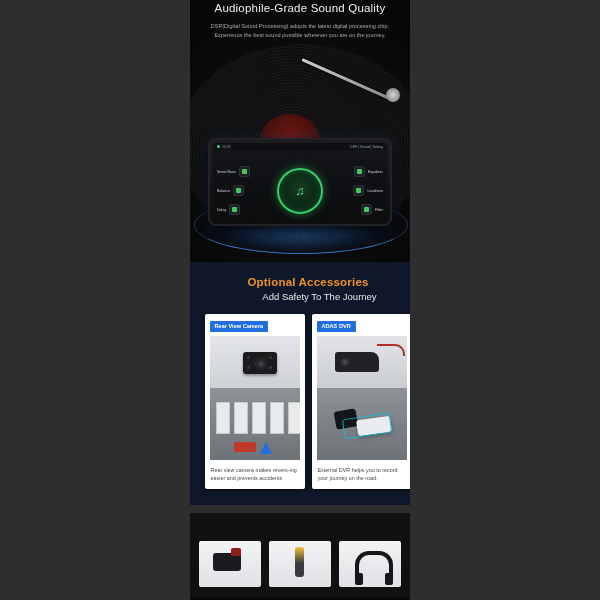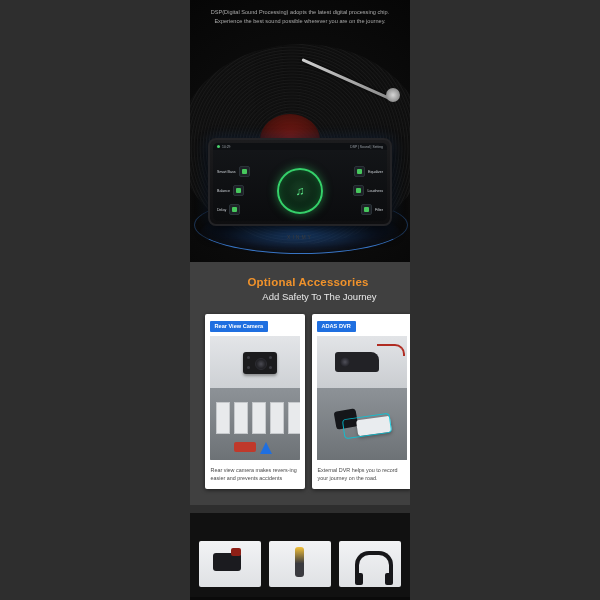--- a/index.html
+++ b/index.html
@@ -224,21 +224,21 @@
     text-align: center;
     color: #3b3b3b;
     font-size: 5px;
     letter-spacing: 2px;
   }
 
   
   .optional {
     position: relative;
     width: 252px;
-    background: #404040;
+    background: #0f172a;
     padding: 14px 16px 16px 0;
     box-sizing: border-box;
   }
   .opt-title {
     text-align: center;
     color: #f0922b;
     font-weight: 700;
     font-size: 11.5px;
     letter-spacing: .2px;
   }
@@ -472,20 +472,21 @@
 
 <div class="page">
   <div class="column">
 
     <section class="dsp">
       <div class="vinyl"></div>
       <div class="tonearm"></div>
       <div class="tonearm-base"></div>
 
       <div class="dsp-head">
+        <div class="dsp-title">Audiophile-Grade Sound Quality</div>
         <div class="dsp-sub">DSP(Digital Sound Processing) adopts the latest digital processing chip. Experience the best sound possible wherever you are on the journey.</div>
       </div>
 
       <div class="glow"></div>
       <div class="arc"></div>
 
       <div class="unit">
         <div class="screen">
           <div class="statusbar">
             <span class="left">

